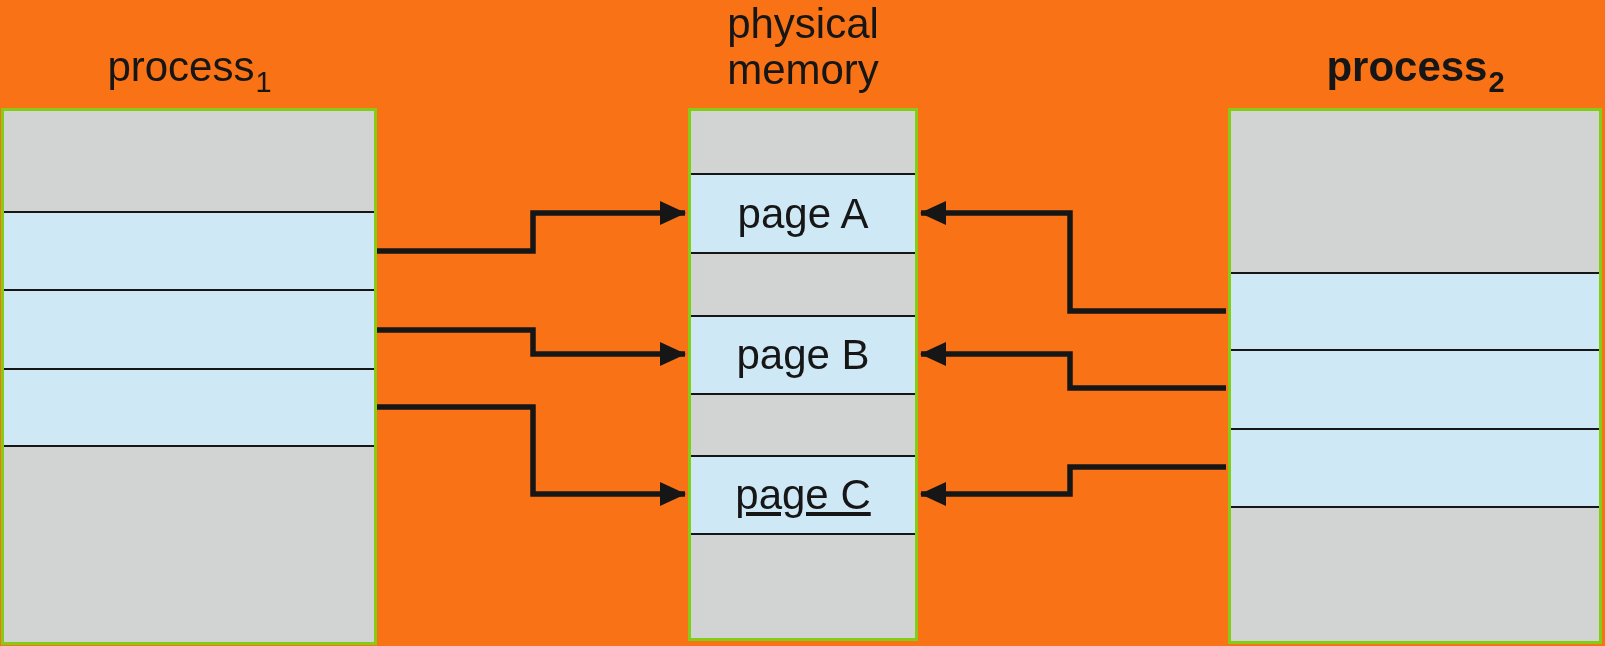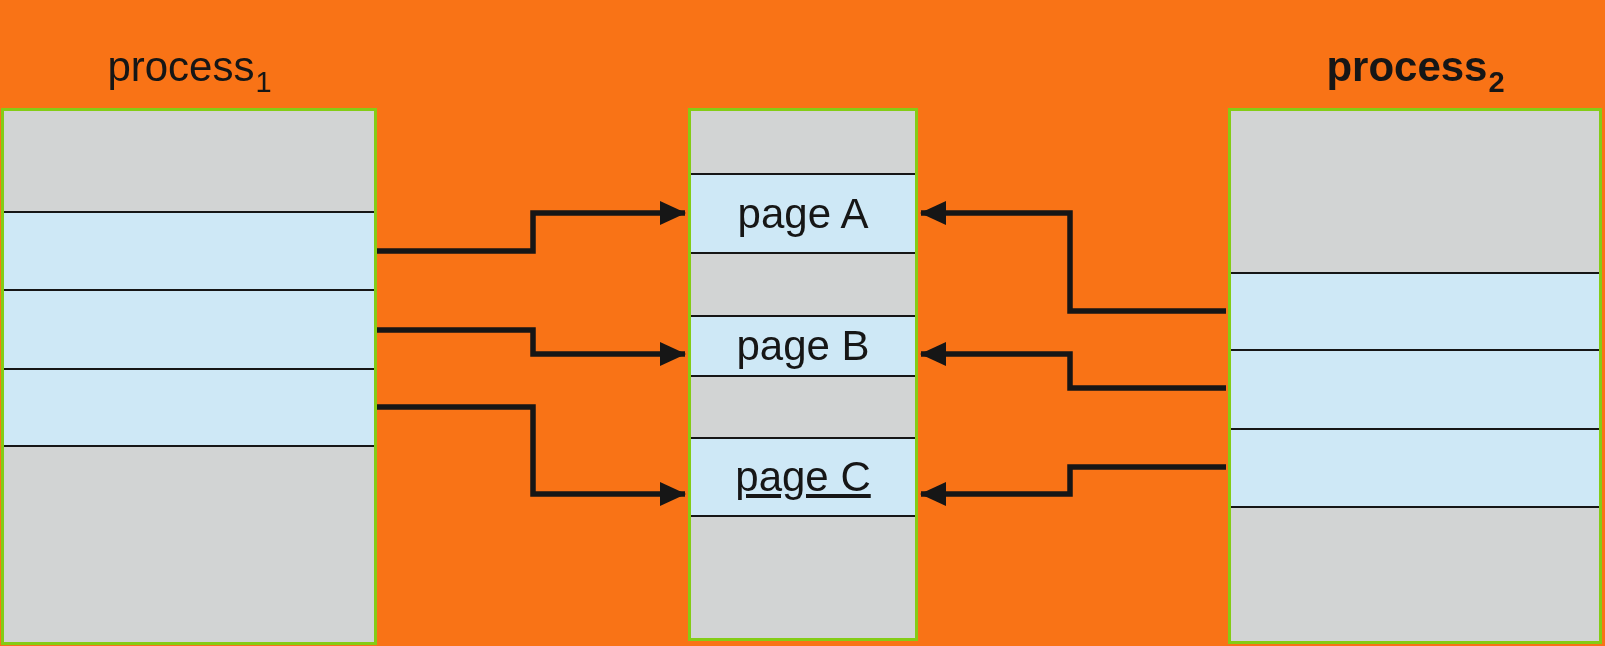--- a/index.html
+++ b/index.html
@@ -61,40 +61,44 @@
 </style>
 </head>
 <body>
 
 <div class="canvas">
 
   <div class="toplabel" style="left:0px; top:44px; width:378px;">
     <span>process</span><span class="subscript">1</span>
   </div>
 
+  <div class="toplabel" style="left:688px; top:1px; width:230px;">
+    <span style="display:block;">physical</span>
+    <span style="display:block;">memory</span>
+  </div>
 
   <div class="toplabel" style="left:1228px; top:44px; width:374px;font-weight:bold;">
     <span>process</span><span class="subscript">2</span>
   </div>
 
   <div class="membox" style="left:1px; top:108px; width:376px; height:537px;">
     <div class="seg gray" style="height:100px;"></div>
     <div class="seg blue" style="height:78px;"></div>
     <div class="seg blue" style="height:79px;"></div>
     <div class="seg blue" style="height:77px;"></div>
     <div class="seg gray grow"></div>
   </div>
 
   <div class="membox" style="left:688px; top:108px; width:230px; height:533px;">
     <div class="seg gray" style="height:62px;"></div>
     <div class="seg blue page" style="height:79px;">
       <span>page A</span>
     </div>
     <div class="seg gray" style="height:63px;"></div>
-    <div class="seg blue page" style="height:60px;">
+    <div class="seg blue page" style="height:78px;">
       <span>page B</span>
     </div>
     <div class="seg gray" style="height:62px;"></div>
     <div class="seg blue page" style="height:78px;text-decoration:underline;">
       <span>page C</span>
     </div>
     <div class="seg gray grow"></div>
   </div>
 
   <div class="membox" style="left:1228px; top:108px; width:374px; height:536px;">

